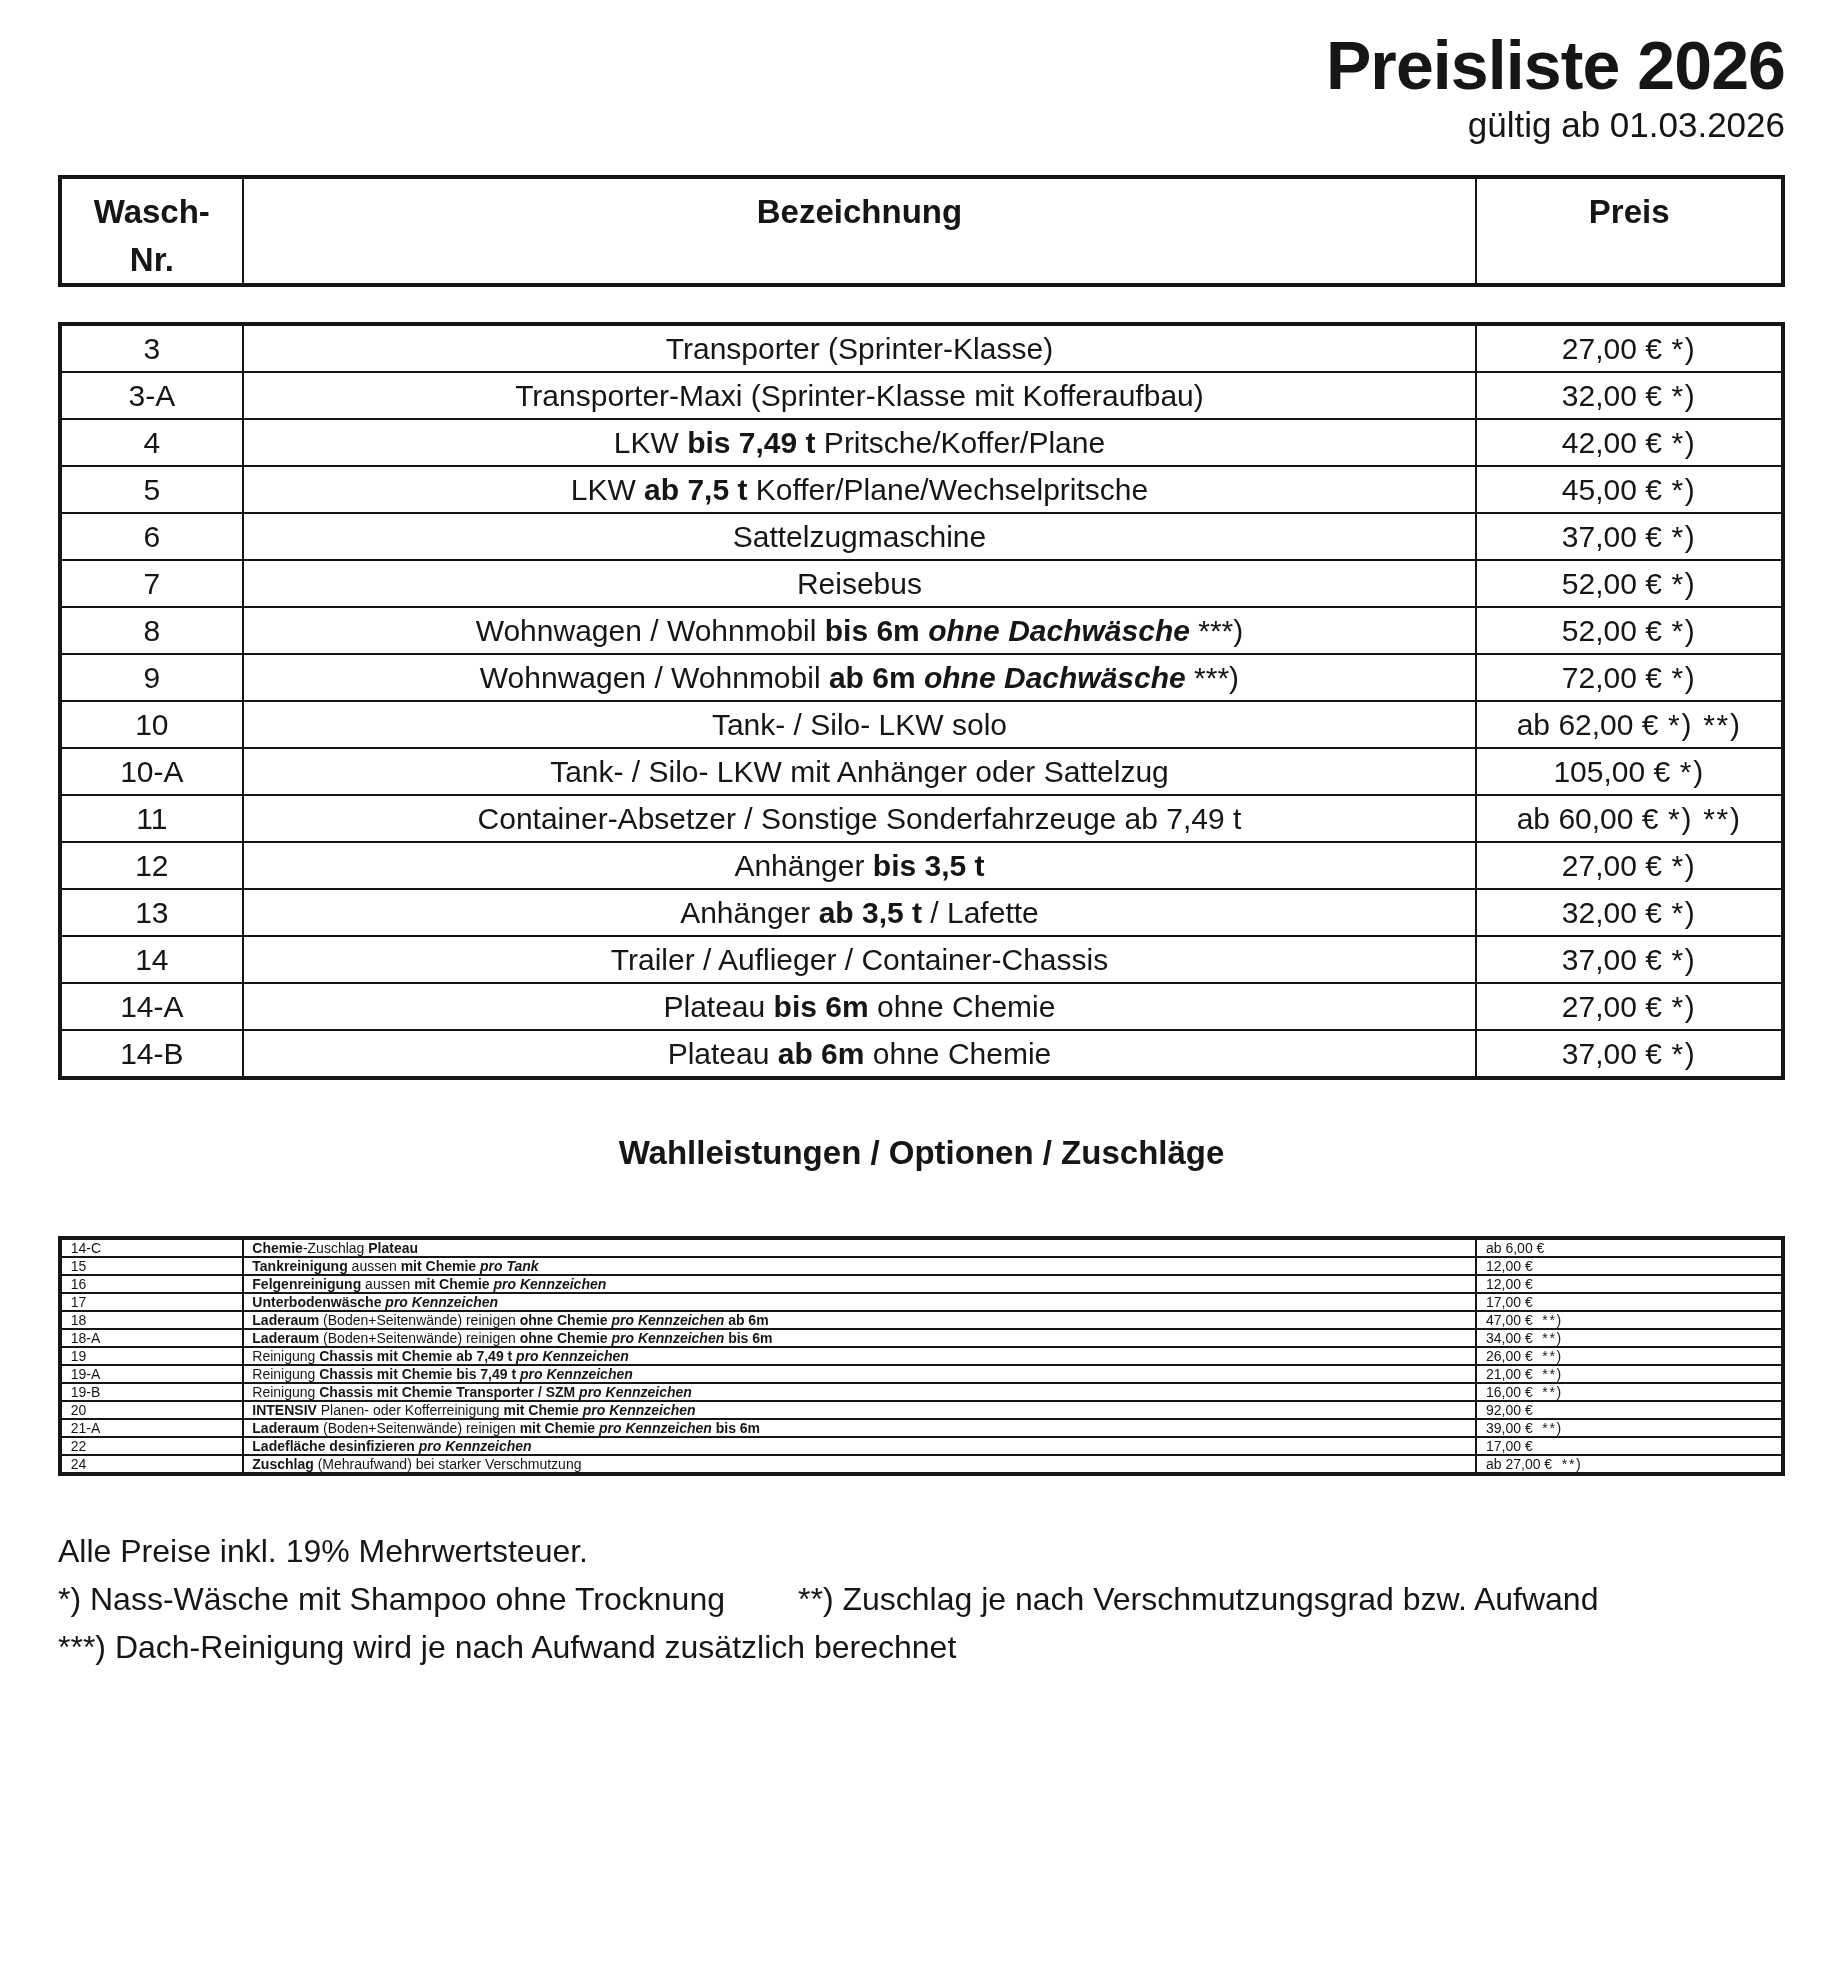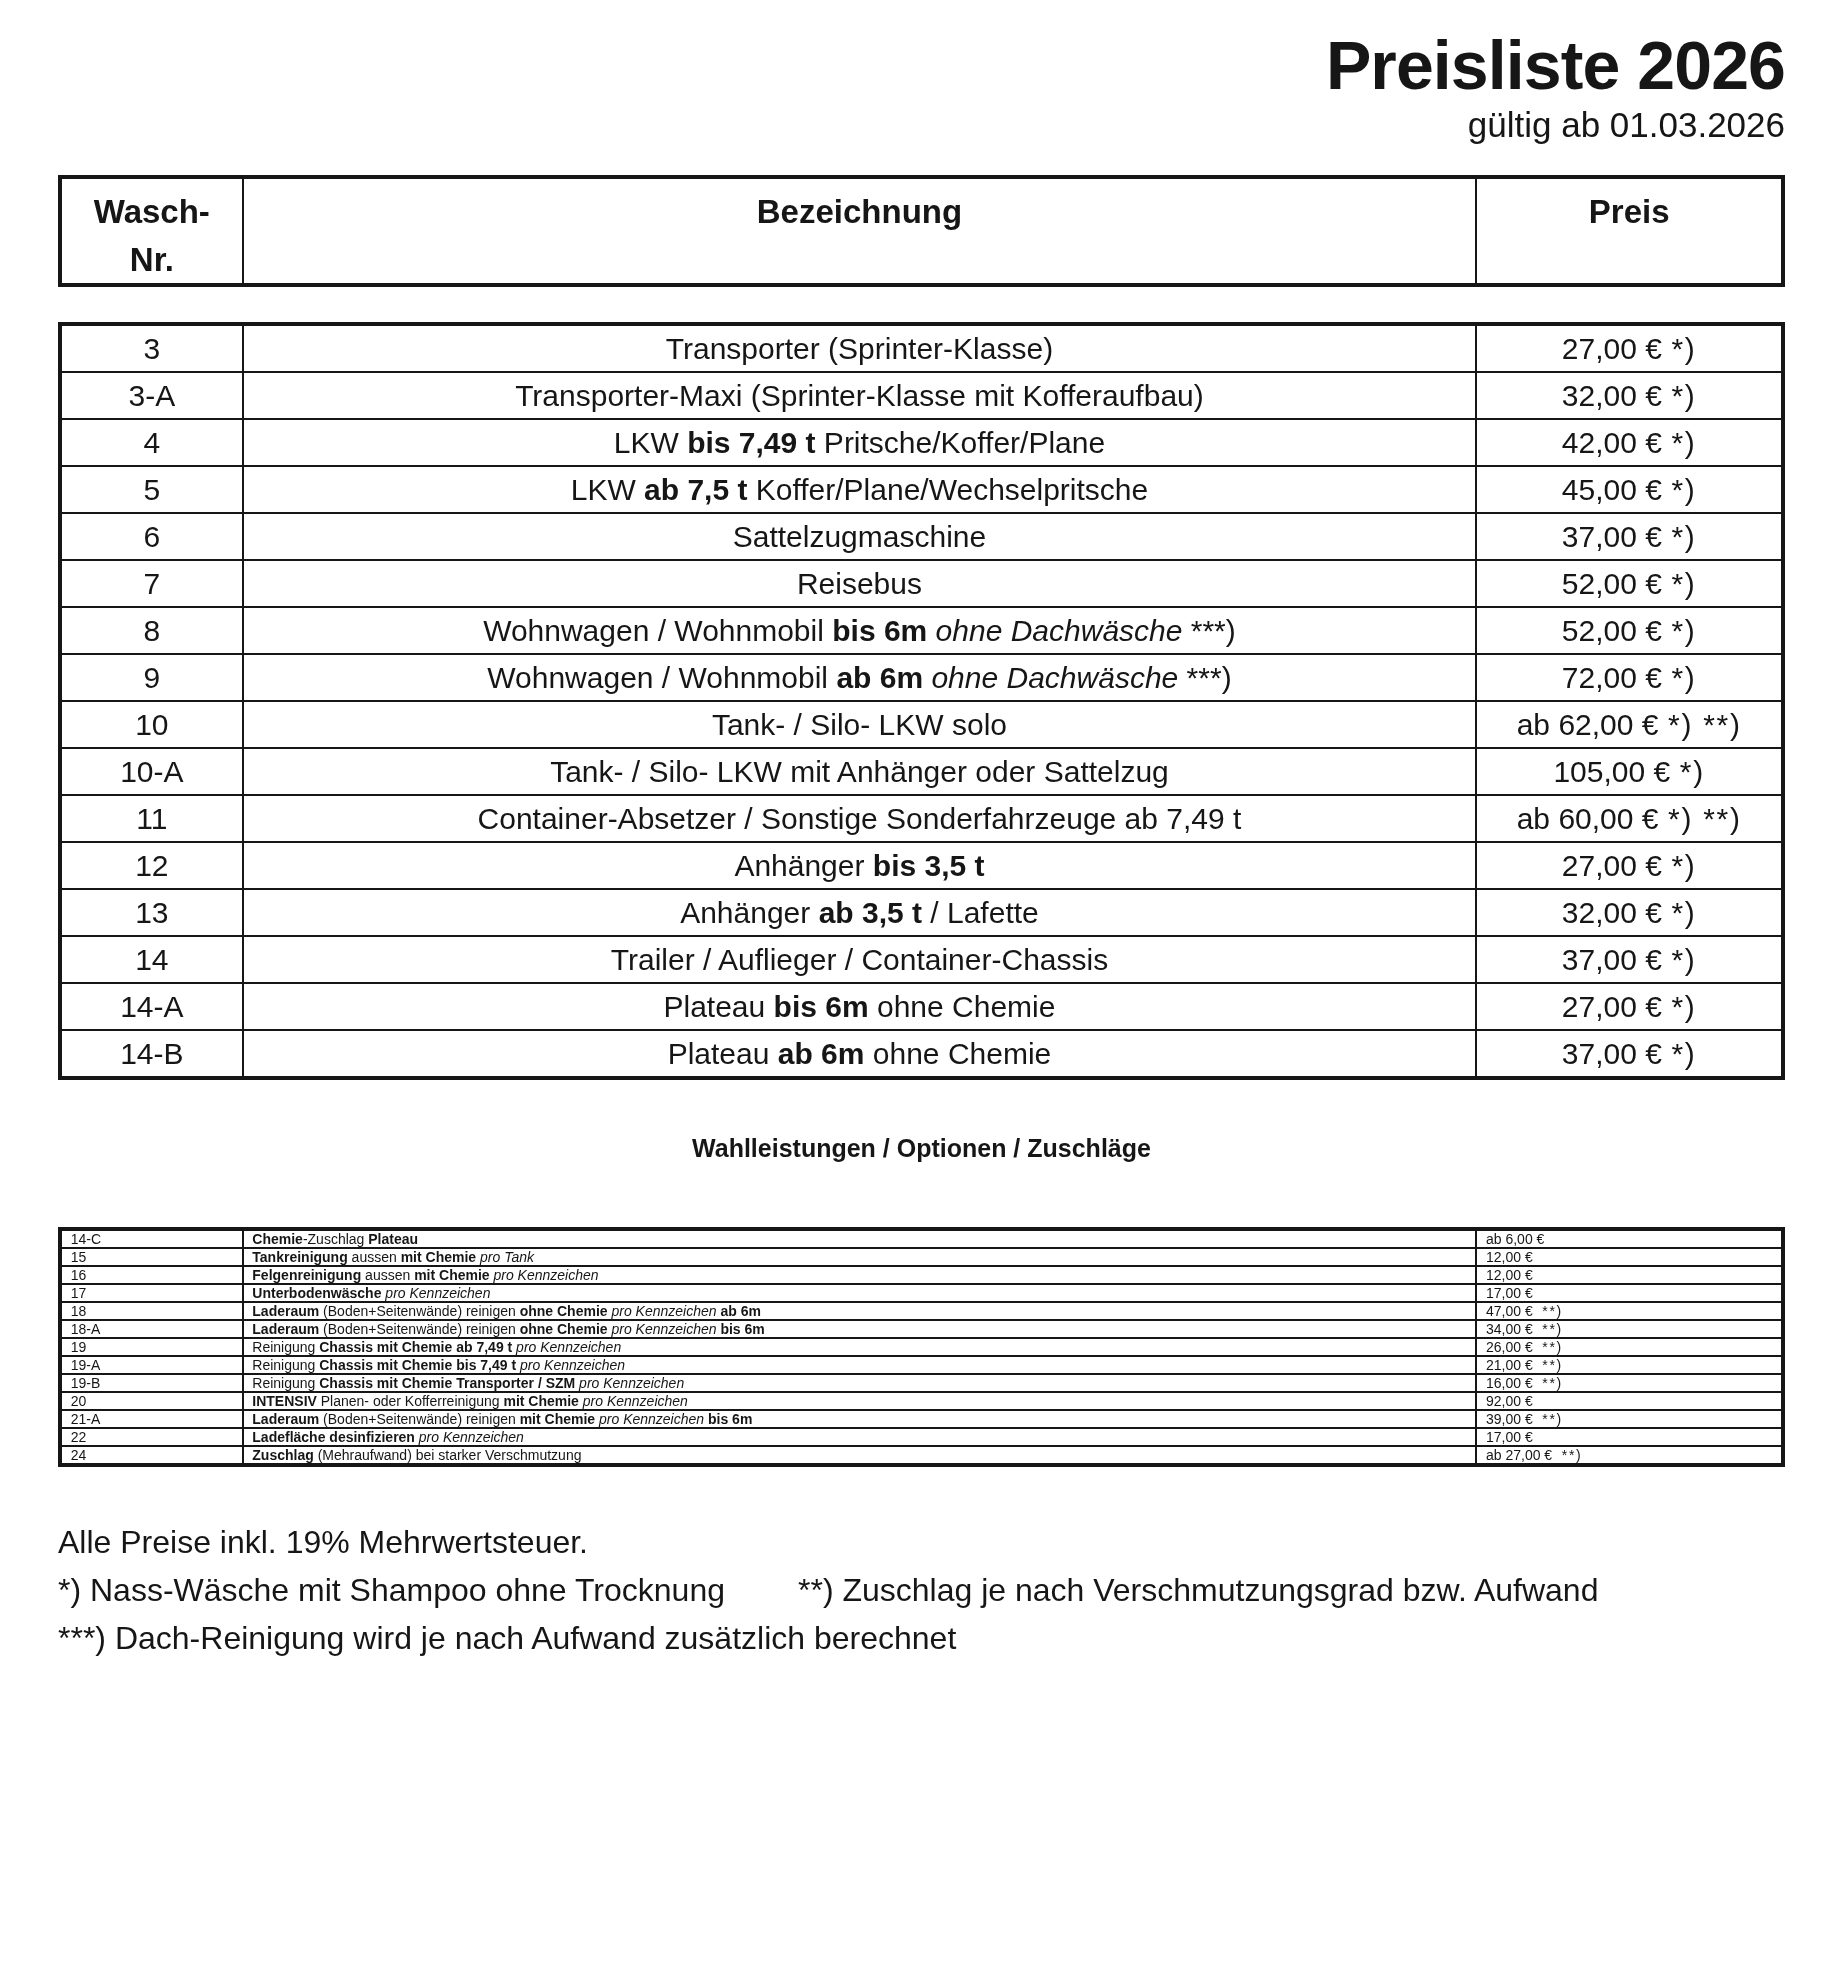--- a/index.html
+++ b/index.html
@@ -62,26 +62,26 @@
   .body-table td{
     height:45px;
     text-align:center;
     vertical-align:middle;
     font-size:30px;
     line-height:1.1;
   }
   .c-nr{font-weight:400;}
   .seg-r{font-weight:400;font-style:normal;}
   .seg-b{font-weight:700;font-style:normal;}
-  .seg-i{font-weight:400;font-style:italic;}
+  .seg-i{font-weight:700;font-style:italic;}
   .price-note{margin-left:9.6px;letter-spacing:1.7px;}
   
   .section-title{
     text-align:center;
-    font-size:25px;
+    font-size:33px;
     font-weight:700;
     margin-top:54px;
     margin-bottom:0;
   }
   .options-table{margin-top:64px;}
   
   .doc-footer{
     margin-top:51px;
     font-size:32px;
     line-height:1.5;

